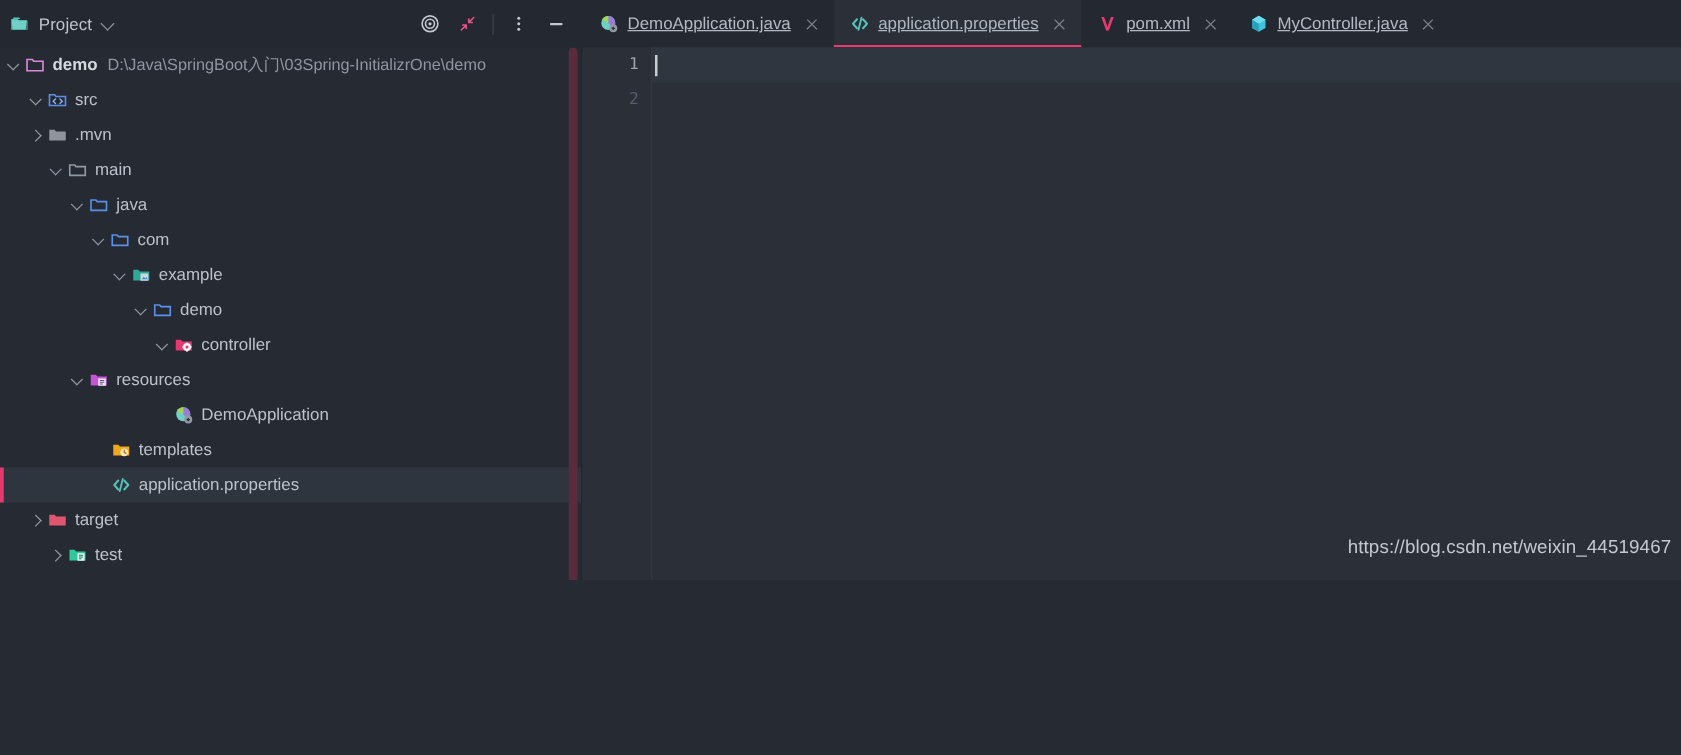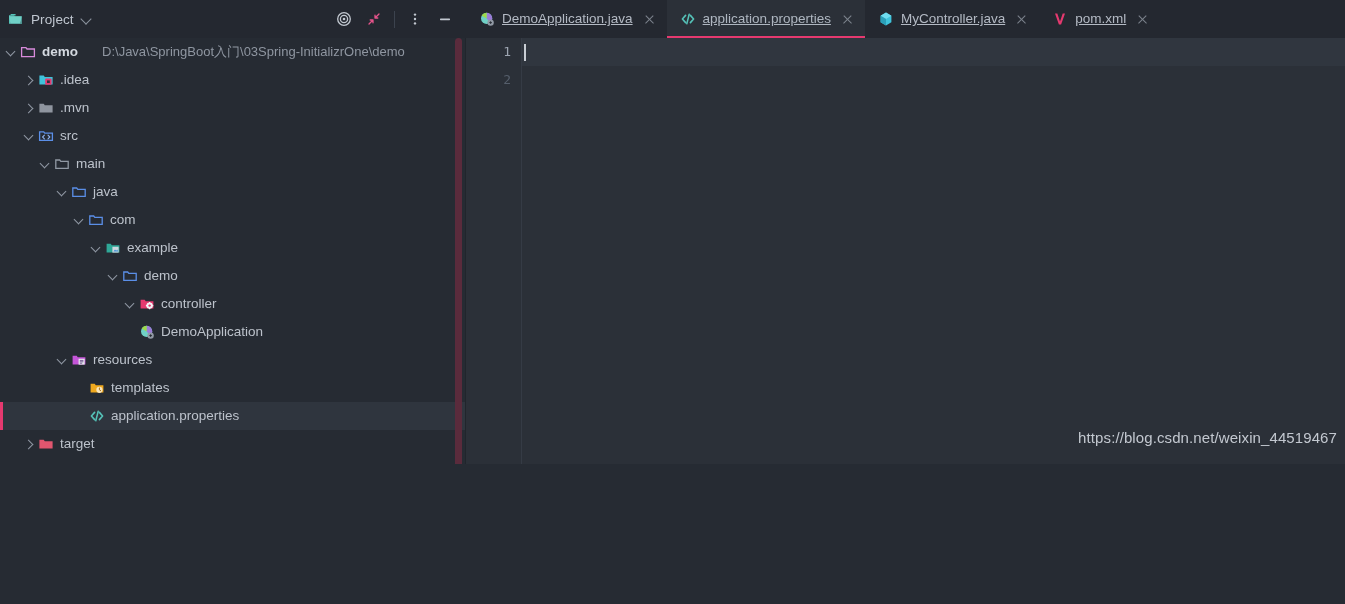--- a/index.html
+++ b/index.html
@@ -180,21 +180,21 @@
   }
   .ricon {
     width:16px; height:16px;
     flex:0 0 16px;
     margin-right:6px;
     display:block;
   }
   .rlabel { line-height:1; }
   .rlabel.bold { font-weight:bold; color:#D4D9E0; }
   .rpath {
-    margin-left:24px;
+    margin-left:8px;
     color:#8F96A1;
     font-size:13px;
   }
 
   
   .sb-track {
     position:absolute;
     right:2px; top:0; bottom:0;
     width:7px;
   }
@@ -341,93 +341,81 @@
             <path d="M9.2 3.2L6.8 12.8" stroke="#55C2B8" stroke-width="1.5" stroke-linecap="round"></path>
           </svg>
         </span>
         <span class="tlabel">application.properties</span>
         <span class="tclose"></span>
       </div>
 
       <div class="tab">
         <span>
           <svg class="ticon" viewBox="0 0 16 16">
+            <path d="M3 2.6h2.3L8 10.4l2.7-7.8H13L9.1 13.4H6.9z" fill="#E5396F"></path>
+          </svg>
+        </span>
+        <span class="tlabel">pom.xml</span>
+        <span class="tclose"></span>
+      </div>
+
+      <div class="tab">
+        <span>
+          <svg class="ticon" viewBox="0 0 16 16">
             <path d="M8 1.6l5.4 3.1v6.6L8 14.4 2.6 11.3V4.7z" fill="#3FC3DB"></path>
             <path d="M8 1.6l5.4 3.1L8 7.9 2.6 4.7z" fill="#6FDCEF"></path>
             <path d="M8 7.9v6.5L2.6 11.3V4.7z" fill="#2B9FB8"></path>
           </svg>
         </span>
         <span class="tlabel">MyController.java</span>
         <span class="tclose"></span>
       </div>
 
-      <div class="tab">
-        <span>
-          <svg class="ticon" viewBox="0 0 16 16">
-            <path d="M3 2.6h2.3L8 10.4l2.7-7.8H13L9.1 13.4H6.9z" fill="#E5396F"></path>
-          </svg>
-        </span>
-        <span class="tlabel">pom.xml</span>
-        <span class="tclose"></span>
-      </div>
-
     </div>
   </div>
 
   <div class="mainrow">
 
     <div class="sidebar">
       <div class="tree">
 
         <div class="row">
           <span style="width:4px"></span>
           <span class="arrow down"></span>
           <span>
             <svg class="ricon" viewBox="0 0 16 16">
               <path d="M1.6 3.6h4.3l1.1 1.4h7.4v7.6H1.6z" fill="none" stroke="#D88ADB" stroke-width="1.3"></path>
             </svg>
           </span>
           <span class="rlabel bold">demo</span>
           <span class="rpath">D:\Java\SpringBoot入门\03Spring-InitializrOne\demo</span>
         </div>
 
+
+        <div class="row">
+          <span style="width:22px"></span>
+          <span class="arrow down"></span>
+          <span>
+            <svg class="ricon" viewBox="0 0 16 16">
+              <path d="M1.6 3.8h4.1l1.1 1.4h7.6v7.2H1.6z" fill="none" stroke="#5B8FE8" stroke-width="1.3"></path>
+              <path d="M6.4 7.2L4.6 9l1.8 1.8M10 7.2L11.8 9 10 10.8" stroke="#8FB4F2" stroke-width="1.1" fill="none" stroke-linecap="round"></path>
+            </svg>
+          </span>
+          <span class="rlabel">src</span>
+        </div>
+
         <div class="row">
           <span style="width:22px"></span>
           <span class="arrow right"></span>
           <span>
             <svg class="ricon" viewBox="0 0 16 16">
-              <path d="M1.4 3.6h4.3l1.1 1.4h7.8v7.4H1.4z" fill="#3FC3DB"></path>
-              <rect x="7.2" y="6.6" width="6.4" height="6.2" rx="0.8" fill="#E5396F"></rect>
-              <rect x="9" y="8.4" width="2.8" height="2.6" fill="#2B3038"></rect>
-            </svg>
-          </span>
-          <span class="rlabel">.idea</span>
-        </div>
-
-        <div class="row">
-          <span style="width:22px"></span>
-          <span class="arrow right"></span>
-          <span>
-            <svg class="ricon" viewBox="0 0 16 16">
               <path d="M1.4 3.8h4.3l1.1 1.4h7.8v7.2H1.4z" fill="#8F959F"></path>
             </svg>
           </span>
           <span class="rlabel">.mvn</span>
-        </div>
-
-        <div class="row">
-          <span style="width:22px"></span>
-          <span class="arrow down"></span>
-          <span>
-            <svg class="ricon" viewBox="0 0 16 16">
-              <path d="M1.6 3.8h4.1l1.1 1.4h7.6v7.2H1.6z" fill="none" stroke="#5B8FE8" stroke-width="1.3"></path>
-              <path d="M6.4 7.2L4.6 9l1.8 1.8M10 7.2L11.8 9 10 10.8" stroke="#8FB4F2" stroke-width="1.1" fill="none" stroke-linecap="round"></path>
-            </svg>
-          </span>
-          <span class="rlabel">src</span>
         </div>
 
         <div class="row">
           <span style="width:38px"></span>
           <span class="arrow down"></span>
           <span>
             <svg class="ricon" viewBox="0 0 16 16">
               <path d="M1.8 4h3.9l1.1 1.3h7.4v7H1.8z" fill="none" stroke="#9199A4" stroke-width="1.3"></path>
             </svg>
           </span>
@@ -487,48 +475,48 @@
             <svg class="ricon" viewBox="0 0 16 16">
               <path d="M1.6 3.8h4.1l1.1 1.4h7.6v7.2H1.6z" fill="#E5396F"></path>
               <circle cx="10.6" cy="9.6" r="3.2" fill="#F2F4F7"></circle>
               <circle cx="10.6" cy="9.6" r="1.2" fill="#E5396F"></circle>
               <path d="M10.6 5.9v1.2M10.6 12.1v1.2M6.9 9.6h1.2M13.1 9.6h1.2" stroke="#F2F4F7" stroke-width="1.2"></path>
             </svg>
           </span>
           <span class="rlabel">controller</span>
         </div>
 
+
+        <div class="row">
+          <span style="width:55px"></span>
+          <span class="arrow down"></span>
+          <span>
+            <svg class="ricon" viewBox="0 0 16 16">
+              <path d="M1.6 3.8h4.1l1.1 1.4h7.6v7.2H1.6z" fill="#C455D8"></path>
+              <rect x="7.6" y="6.8" width="6" height="5.8" fill="#E8EBEF"></rect>
+              <path d="M8.8 8.4h3.6M8.8 9.8h3.6M8.8 11.2h2.4" stroke="#6B4F8C" stroke-width="0.9"></path>
+            </svg>
+          </span>
+          <span class="rlabel">resources</span>
+        </div>
 
         <div class="row">
           <span style="width:139px"></span>
           <span>
             <svg class="ricon" viewBox="0 0 16 16">
               <circle cx="7.6" cy="7.4" r="5.6" fill="#6FD0C6"></circle>
               <path d="M7.6 1.8a5.6 5.6 0 013.9 9.6L7.6 7.4z" fill="#9B7BD8"></path>
               <path d="M2.6 4.6a5.6 5.6 0 015-2.8v5.6z" fill="#9FD84A"></path>
               <circle cx="11.6" cy="11.6" r="3.2" fill="#9199A4"></circle>
               <path d="M10.3 11.6h2.6M11.6 10.3v2.6" stroke="#262B33" stroke-width="1"></path>
             </svg>
           </span>
           <span class="rlabel">DemoApplication</span>
         </div>
 
-        <div class="row">
-          <span style="width:55px"></span>
-          <span class="arrow down"></span>
-          <span>
-            <svg class="ricon" viewBox="0 0 16 16">
-              <path d="M1.6 3.8h4.1l1.1 1.4h7.6v7.2H1.6z" fill="#C455D8"></path>
-              <rect x="7.6" y="6.8" width="6" height="5.8" fill="#E8EBEF"></rect>
-              <path d="M8.8 8.4h3.6M8.8 9.8h3.6M8.8 11.2h2.4" stroke="#6B4F8C" stroke-width="0.9"></path>
-            </svg>
-          </span>
-          <span class="rlabel">resources</span>
-        </div>
-
 
         <div class="row">
           <span style="width:89px"></span>
           <span>
             <svg class="ricon" viewBox="0 0 16 16">
               <path d="M1.6 3.8h4.1l1.1 1.4h7.6v7.2H1.6z" fill="#F0A91E"></path>
               <circle cx="10.4" cy="9.8" r="3.1" fill="#FBE6BC"></circle>
               <path d="M10.4 8v1.8l1.3.9" stroke="#A8741A" stroke-width="1" fill="none" stroke-linecap="round"></path>
             </svg>
           </span>

